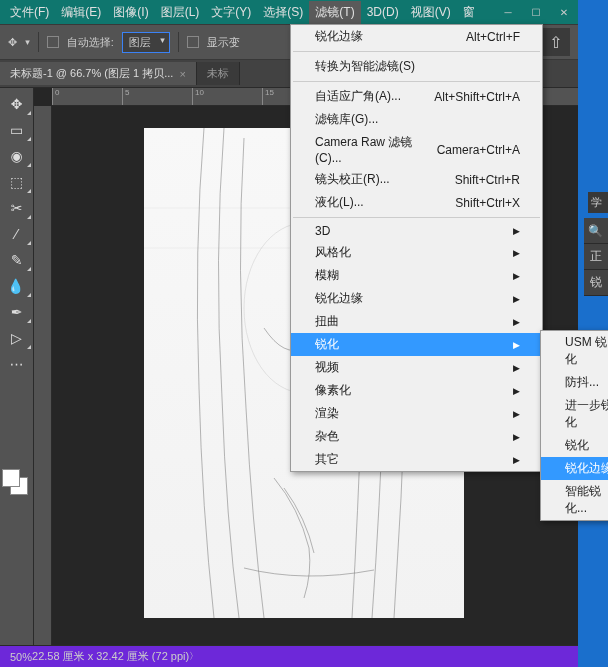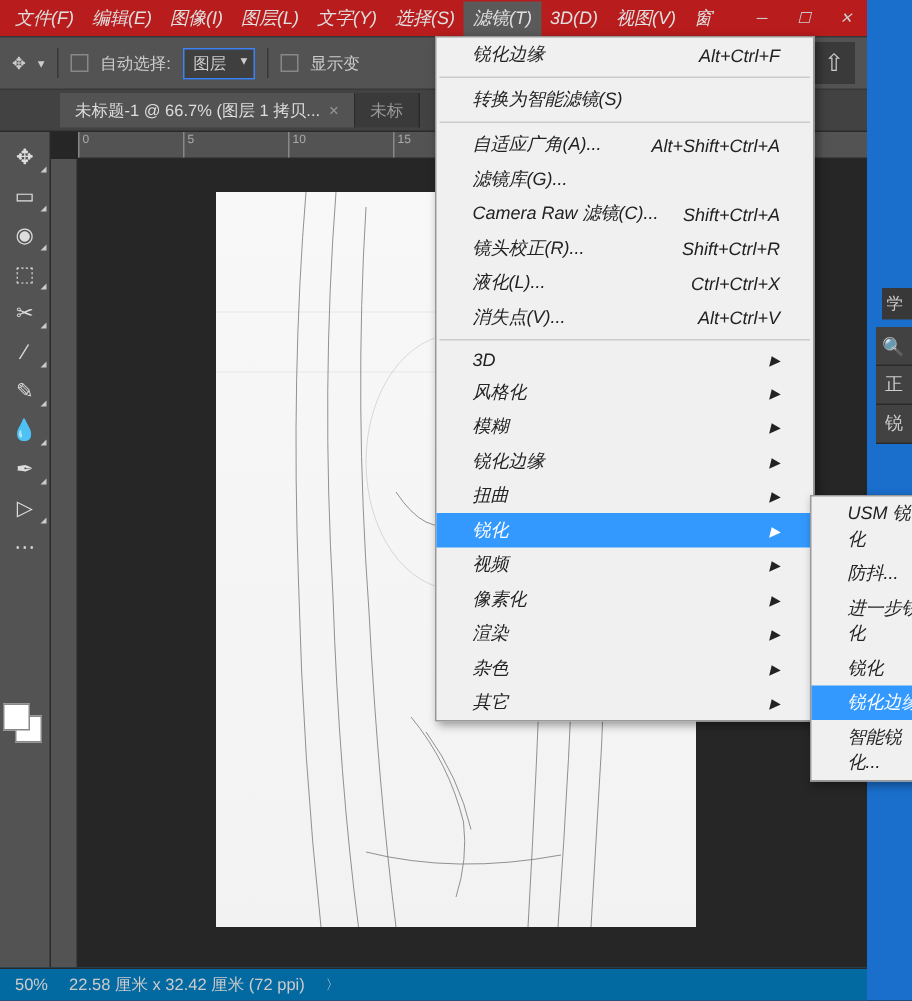--- a/index.html
+++ b/index.html
@@ -1,50 +1,50 @@
 <!DOCTYPE html>
 <html><head>
 <meta charset="utf-8">
 <style>
 * { margin: 0; padding: 0; box-sizing: border-box; font-family: "Microsoft YaHei", sans-serif; }
 body { background: #1a6fcc; width: 608px; height: 667px; overflow: hidden; position: relative; }
 .ps-window { background: #535353; width: 578px; height: 667px; position: relative; }
-.menubar { background: #b91c1c; height: 24px; display: flex; align-items: center; padding: 0 4px; font-size: 12px; color: #e0e0e0; font-style: italic; }
+.menubar { background: #0f766e; height: 24px; display: flex; align-items: center; padding: 0 4px; font-size: 12px; color: #e0e0e0; }
 .menubar-item { padding: 3px 6px; cursor: pointer; }
 .menubar-item.active { background: #5a5a5a; }
 .win-controls { position: absolute; right: 0; top: 0; display: flex; }
 .win-btn { width: 28px; height: 24px; display: flex; align-items: center; justify-content: center; color: #ccc; font-size: 10px; }
 .optbar { background: #535353; height: 36px; border-top: 1px solid #383838; border-bottom: 1px solid #383838; display: flex; align-items: center; padding: 0 8px; font-size: 11px; color: #ccc; gap: 8px; }
 .optbar .divider { width: 1px; height: 20px; background: #383838; }
 .checkbox { width: 12px; height: 12px; border: 1px solid #888; display: inline-block; }
 .dropdown { background: #3f3f3f; border: 1px solid #3b82f6; padding: 2px 18px 2px 6px; position: relative; font-size: 11px; }
 .dropdown::after { content: "▾"; position: absolute; right: 4px; font-size: 9px; }
 .share-icon { position: absolute; right: 8px; top: 28px; width: 28px; height: 28px; background: #3a3a3a; display: flex; align-items: center; justify-content: center; color: #ccc; }
-.tabbar { background: #424242; height: 28px; display: flex; align-items: center; padding-left: 40px; border-bottom: 1px solid #2a2a2a; }
+.tabbar { background: #424242; height: 28px; display: flex; align-items: center; border-bottom: 1px solid #2a2a2a; }
 .doc-tab { background: #535353; padding: 4px 10px; font-size: 11px; color: #ddd; border-right: 1px solid #2a2a2a; display: flex; align-items: center; gap: 6px; }
 .doc-tab.inactive { background: #3a3a3a; color: #999; text-align: center; }
 .close-x { font-size: 11px; color: #999; }
 .workspace { display: flex; height: calc(100% - 88px - 22px); }
 .toolbox { width: 34px; background: #535353; border-right: 1px solid #2a2a2a; padding-top: 4px; }
 .tool { width: 30px; height: 24px; margin: 0 auto 2px; display: flex; align-items: center; justify-content: center; color: #ddd; font-size: 14px; position: relative; }
 .tool-dot { position: absolute; right: 1px; bottom: 1px; width: 0; height: 0; border-right: 4px solid #ccc; border-top: 4px solid transparent; }
 .canvas-area { flex: 1; background: #262626; position: relative; overflow: hidden; }
 .ruler-h { position: absolute; top: 0; left: 18px; right: 0; height: 18px; background: #535353; border-bottom: 1px solid #2a2a2a; font-size: 8px; color: #aaa; display: flex; }
 .ruler-v { position: absolute; top: 18px; left: 0; width: 18px; bottom: 0; background: #535353; border-right: 1px solid #2a2a2a; }
 .ruler-mark { border-left: 1px solid #888; padding-left: 2px; }
 .canvas { position: absolute; top: 40px; left: 110px; width: 320px; height: 490px; background: #fff; }
 .sketch { width: 100%; height: 100%; position: relative; overflow: hidden; background: linear-gradient(#f8f8f8, #f2f2f2); }
 .sketch svg { width: 100%; height: 100%; }
 .watermark { position: absolute; bottom: 28px; left: 50%; transform: translateX(-50%); font-size: 19px; font-weight: bold; color: #a01818; -webkit-text-stroke: 1px #fff; letter-spacing: 0.5px; }
 .swatch { position: absolute; left: 0; bottom: 170px; width: 30px; height: 30px; }
 .swatch .fg { width: 18px; height: 18px; background: #fff; border: 1px solid #888; position: absolute; top: 2px; left: 2px; z-index: 2; }
 .swatch .bg { width: 18px; height: 18px; background: #fff; border: 1px solid #888; position: absolute; top: 10px; left: 10px; }
-.statusbar { position: absolute; bottom: 0; left: 0; right: 0; height: 22px; background: #0369a1; border-top: 1px solid #2a2a2a; display: flex; align-items: center; font-size: 11px; color: #ccc; padding: 0 10px; gap: 14px; }
+.statusbar { position: absolute; bottom: 0; left: 0; right: 0; height: 22px; background: #6d28d9; border-top: 1px solid #2a2a2a; display: flex; align-items: center; font-size: 11px; color: #ccc; padding: 0 10px; }
 .dropdown-menu { position: absolute; top: 24px; left: 290px; width: 253px; background: #f0f0f0; border: 1px solid #999; box-shadow: 2px 2px 6px rgba(0,0,0,0.4); font-size: 12px; z-index: 100; }
-.menu-row { display: flex; justify-content: space-between; align-items: center; padding: 3px 22px 3px 24px; color: #222; position: relative; font-style: italic; }
+.menu-row { display: flex; justify-content: space-between; align-items: center; padding: 3px 22px 3px 24px; color: #222; position: relative; }
 .menu-row.highlight { background: #3399ff; color: #fff; }
 .menu-sep { height: 1px; background: #ccc; margin: 3px 2px; }
 .submenu-arrow { font-size: 9px; }
 .submenu { position: absolute; top: 330px; left: 540px; width: 100px; background: #f0f0f0; border: 1px solid #999; box-shadow: 2px 2px 6px rgba(0,0,0,0.4); font-size: 12px; z-index: 101; }
 .panel-hdr { position: absolute; right: 0; top: 192px; width: 20px; background: #383838; color: #ccc; font-size: 11px; padding: 3px; }
 .right-icons { position: absolute; right: 0; top: 218px; width: 24px; background: #424242; }
 .right-icon { width: 24px; height: 26px; display: flex; align-items: center; justify-content: center; color: #ccc; font-size: 12px; border-bottom: 1px solid #2a2a2a; }
 </style>
 </head>
 <body>
@@ -164,33 +164,29 @@
       <div class="menu-row">
         <span>自适应广角(A)...</span>
         <span>Alt+Shift+Ctrl+A</span>
       </div>
       <div class="menu-row">
         <span>滤镜库(G)...</span>
         <span></span>
       </div>
       <div class="menu-row">
         <span>Camera Raw 滤镜(C)...</span>
-        <span>Shift+Ctrl+A</span>
+        <span>Camera+Ctrl+A</span>
       </div>
       <div class="menu-row">
         <span>镜头校正(R)...</span>
         <span>Shift+Ctrl+R</span>
       </div>
       <div class="menu-row">
         <span>液化(L)...</span>
-        <span>Ctrl+Ctrl+X</span>
-      </div>
-      <div class="menu-row">
-        <span>消失点(V)...</span>
-        <span>Alt+Ctrl+V</span>
+        <span>Shift+Ctrl+X</span>
       </div>
     </div>
   <div class="menu-sep"></div>
   <div id="group2">
       <div class="menu-row">
         <span>3D</span>
         <span class="submenu-arrow">▶</span>
       </div>
       <div class="menu-row">
         <span>风格化</span>

